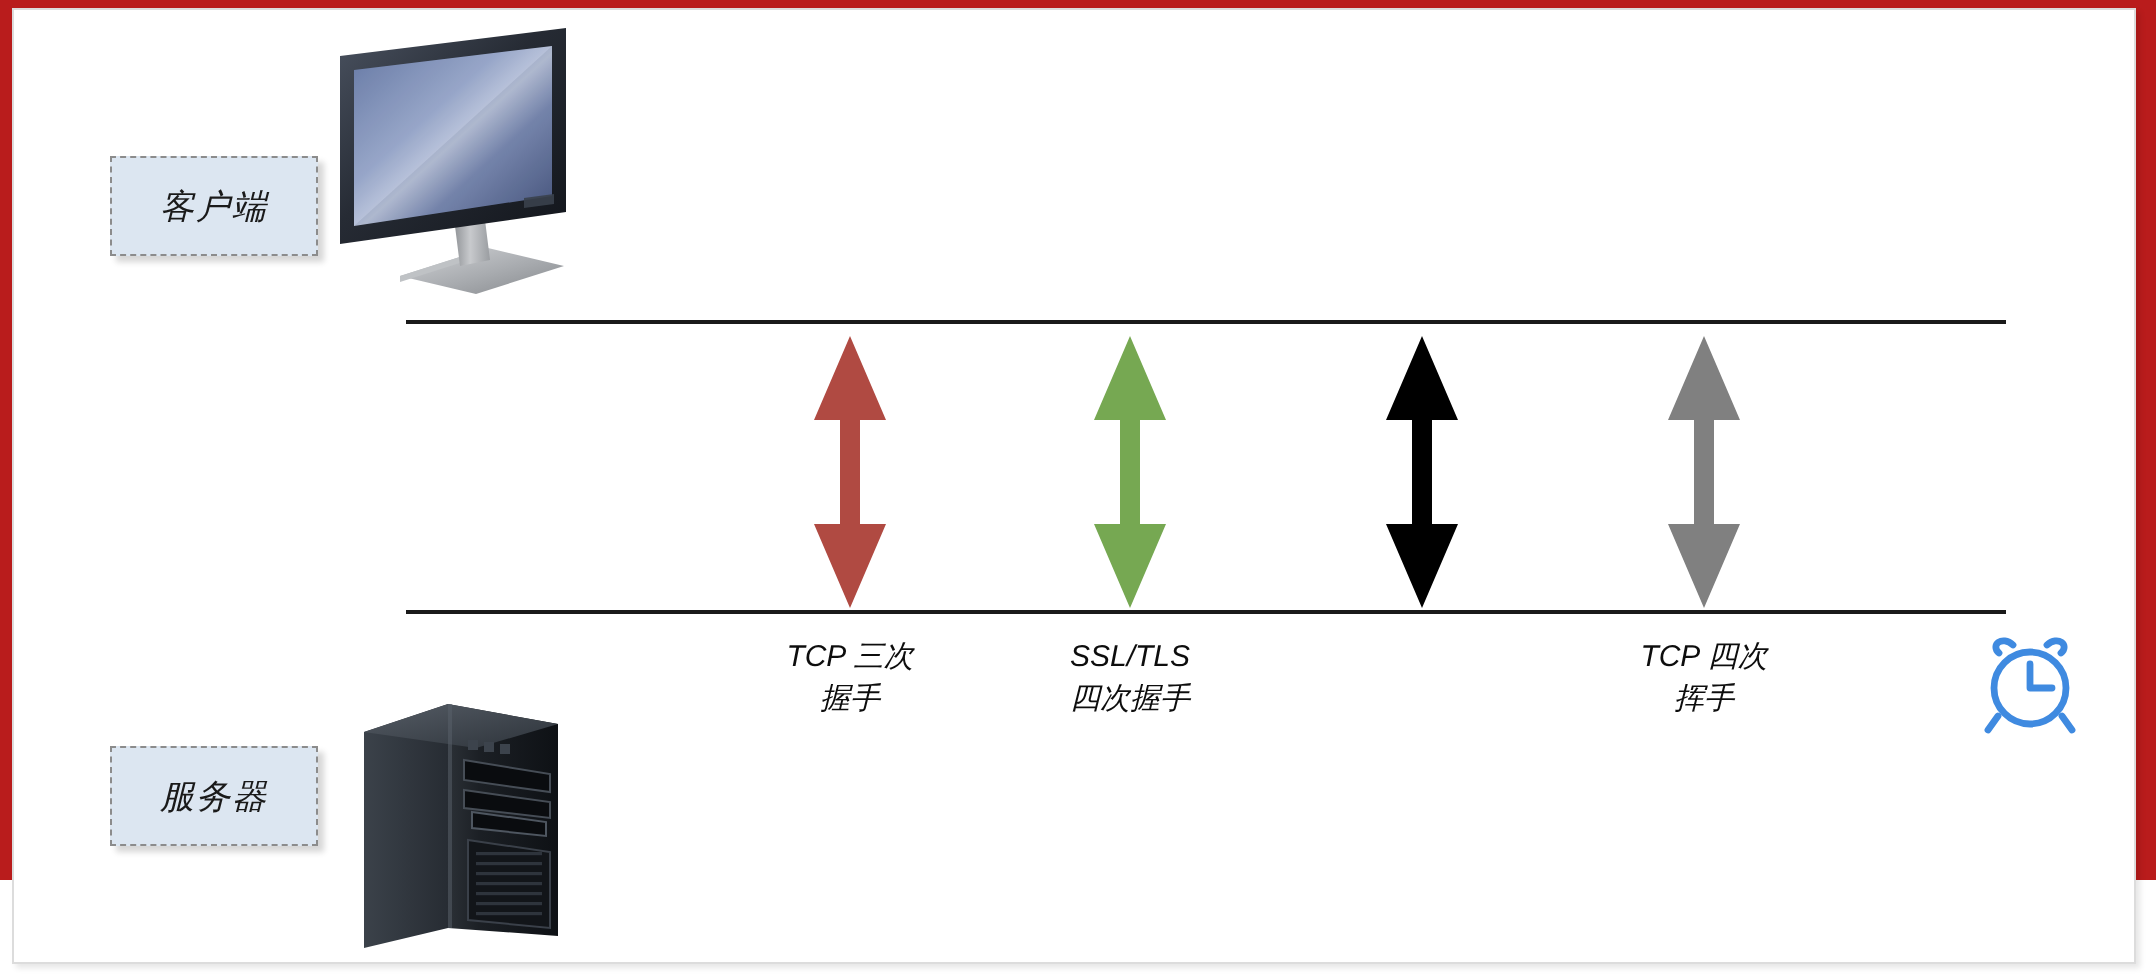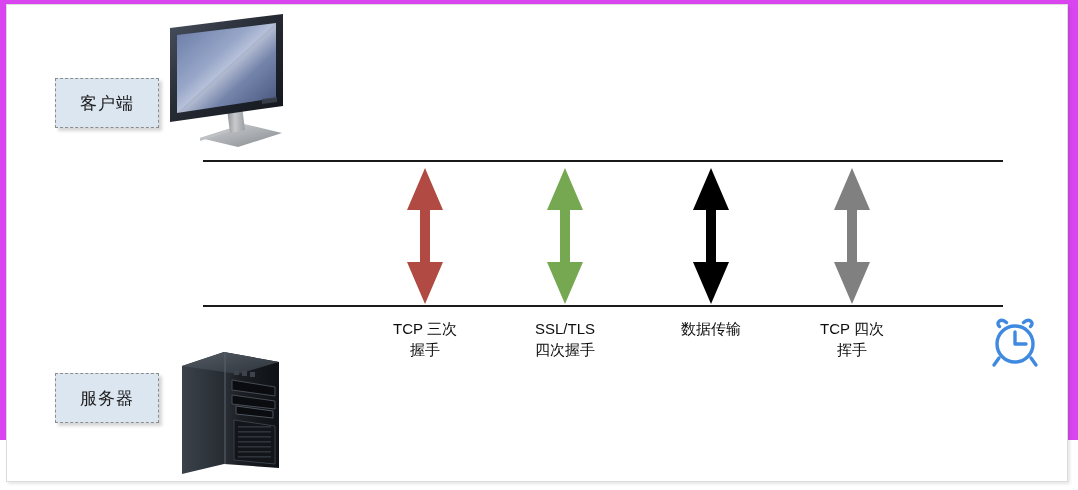--- a/index.html
+++ b/index.html
@@ -11,22 +11,23 @@
     width: 1078px;
     height: 490px;
     font-family: "Liberation Sans", "DejaVu Sans", sans-serif;
     overflow: hidden;
   }
 
   #canvas {
     position: relative;
     width: 1078px;
     height: 440px;
-    background: #d946ef;
+    background: #b91c1c;
     box-sizing: border-box;
+    font-style: italic;
   }
 
   
   .page-frame {
     position: absolute;
     left: 6px;
     top: 4px;
     width: 1062px;
     height: 478px;
     box-sizing: border-box;
@@ -172,21 +173,20 @@
       <polygon points="20,2 38,44 25,44 25,96 38,96 20,138 2,96 15,96 15,44 2,44" fill="#808080"></polygon>
     </svg>
   </div>
 
   <div class="arrow-label" style="left:485px;">SSL/TLS
 四次握手</div>
 
   <div class="arrow-label" style="left:345px;">TCP 三次
 握手</div>
 
-  <div class="arrow-label" style="left:631px;">数据传输</div>
 
   <div class="arrow-label" style="left:772px;">TCP 四次
 挥手</div>
 
   <div id="clock-icon">
     <svg viewBox="0 0 58 58">
       <g fill="none" stroke="#3f8ae0" stroke-width="3.4" stroke-linecap="round" stroke-linejoin="round">
 
         <path d="M13.5 12.5 C9 8.5, 15 3.5, 20.5 8.5"></path>
         <path d="M44.5 12.5 C49 8.5, 43 3.5, 37.5 8.5"></path>

